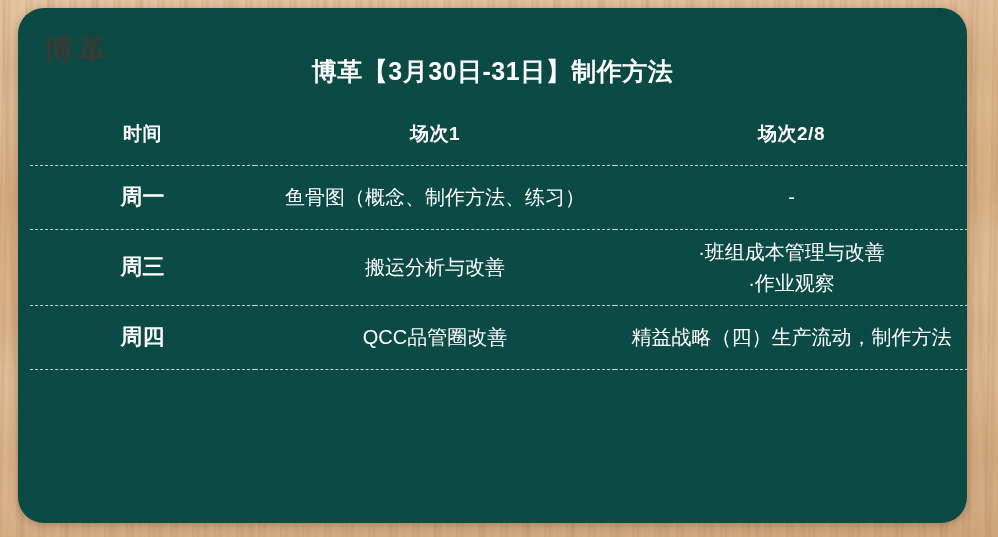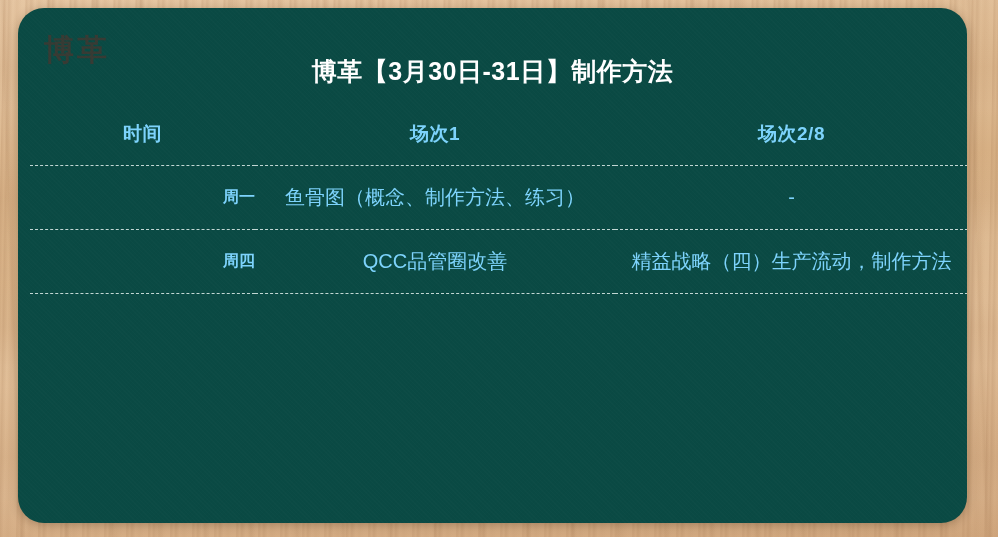--- a/index.html
+++ b/index.html
@@ -118,21 +118,21 @@
     width: 938px;
     border-collapse: collapse;
     table-layout: fixed;
   }
   #schedule-table col.col-time   { width: 225px; }
   #schedule-table col.col-s1     { width: 360px; }
   #schedule-table col.col-s23    { width: 353px; }
 
   #schedule-table th,
   #schedule-table td {
-    color: #7dd3fc;
+    color: #ffffff;
     text-align: center;
     vertical-align: middle;
     padding: 0;
   }
 
   #schedule-table thead th {
     height: 62px;
     font-size: 19px;
     font-weight: 700;
     letter-spacing: 0.5px;
@@ -144,23 +144,22 @@
   #schedule-table tbody tr:last-child {
     border-bottom: 1px dashed rgba(236,246,244,0.82);
   }
   #schedule-table tbody td {
     height: 63px;
     font-size: 20px;
     font-weight: 400;
     line-height: 1.55;
   }
   #schedule-table tbody td.day-cell {
-    font-size: 16px;
-    font-weight: 700;
-    text-align: right;
+    font-size: 22px;
+    font-weight: 700;
   }
   #schedule-table tbody tr.tall td {
     height: 75px;
   }
   .cell-line { display: block; white-space: nowrap; }
   .dash-cell { font-size: 16px; }
 </style>
 </head>
 <body>
 
@@ -191,20 +190,28 @@
 
       <tr>
         <td class="day-cell">周一</td>
         <td>鱼骨图（概念、制作方法、练习）</td>
         <td class="dash-cell">
           <span class="cell-line">-</span>
         </td>
       </tr>
 
 
+      <tr class="tall">
+        <td class="day-cell">周三</td>
+        <td>搬运分析与改善</td>
+        <td>
+          <span class="cell-line">·班组成本管理与改善</span>
+          <span class="cell-line">·作业观察</span>
+        </td>
+      </tr>
 
       <tr>
         <td class="day-cell">周四</td>
         <td>QCC品管圈改善</td>
         <td>
           <span class="cell-line">精益战略（四）生产流动，制作方法</span>
         </td>
       </tr>
 
 

